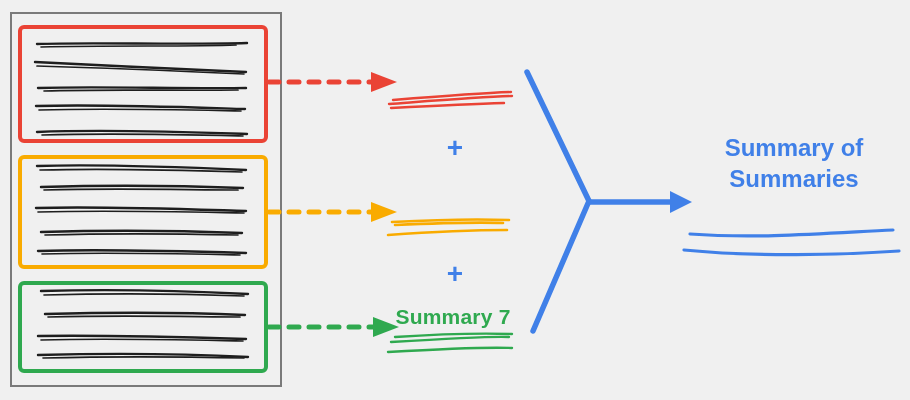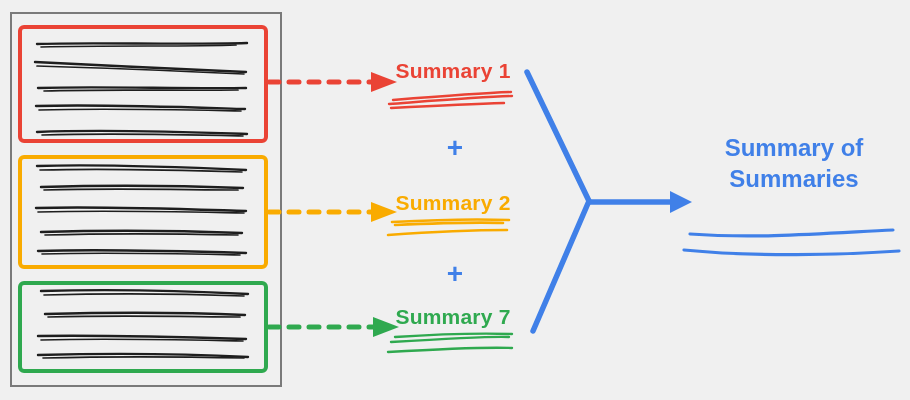--- a/index.html
+++ b/index.html
@@ -130,21 +130,19 @@
       <path class="merge" d="M589,202 H672"></path>
       <polygon class="head-blue" points="670,191 692,202 670,213"></polygon>
     </g>
 
     <g>
       <path class="u-blue" d="M690,234 C760,239 830,233 893,230"></path>
       <path class="u-blue" d="M684,250 C755,257 840,255 899,251"></path>
     </g>
   </svg>
 
-  <div class="label label-1">Summary 1</div>
   <div class="plus plus-1">+</div>
-  <div class="label label-2">Summary 2</div>
   <div class="plus plus-2">+</div>
   <div class="label label-3">Summary 7</div>
 
   <div class="result-title">Summary of Summaries</div>
 
 </div>
 
 </body></html>

